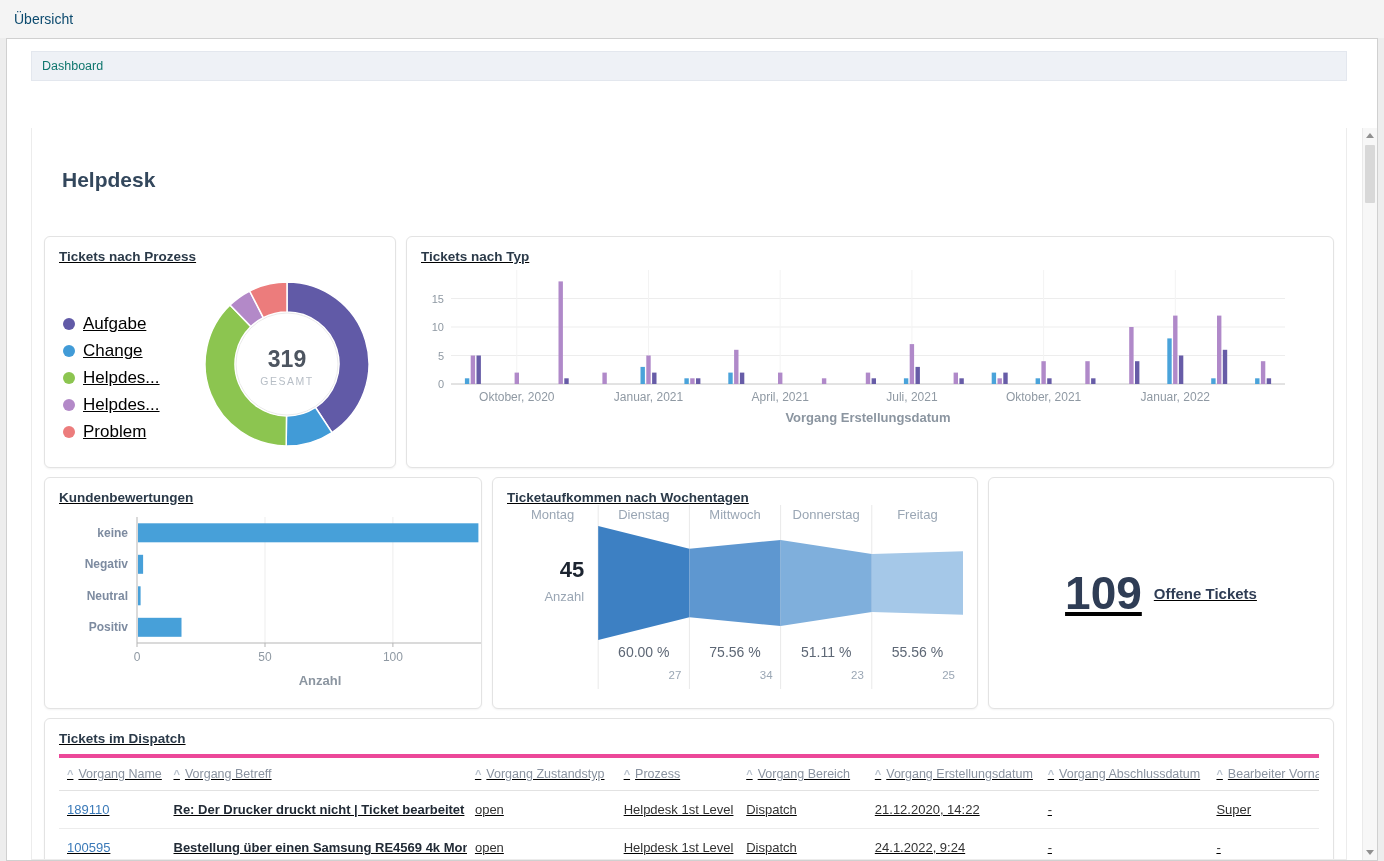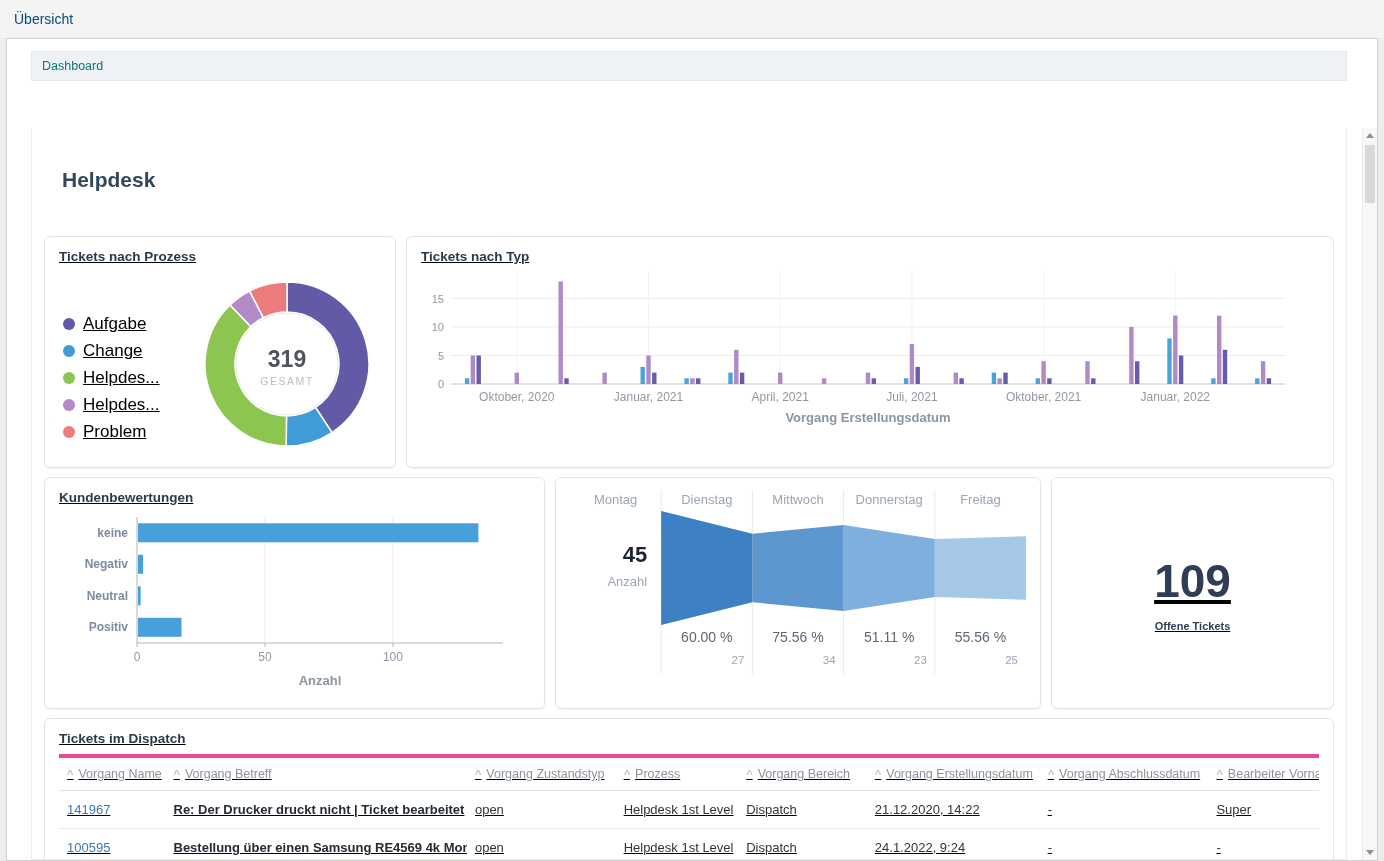--- a/index.html
+++ b/index.html
@@ -28,38 +28,38 @@
 
   .heading { font-size:21px; font-weight:bold; color:#33475c; margin:0 0 44px 18px; }
 
   .row { display:flex; gap:10px; margin-bottom:9px; }
   .card { background:#fff; border:1px solid #e3e3e3; border-radius:6px;
     box-shadow:0 1px 2px rgba(0,0,0,0.05); padding:12px 14px; overflow:hidden;text-decoration:underline; }
   .card-title { font-size:13.5px; font-weight:bold; color:#2b3a49; }
 
   .card-process { width:352px; height:232px; }
   .card-types { flex:1; height:232px; }
-  .card-ratings { width:501px; height:232px; }
+  .card-ratings { width:438px; height:232px; }
   .card-funnel { width:486px; height:232px; }
-  .card-kpi { flex:1; height:232px; display:flex; flex-direction:column;
+  .card-kpi { flex:1; height:232px; display:flex; flex-direction:row;
     align-items:center; justify-content:center; gap:12px; }
   .card-table { width:100%; height:240px; }
 
   .donut-wrap { display:flex; align-items:flex-start; }
   .legend-col { display:flex; flex-direction:column; gap:7px; padding-top:50px; padding-left:4px; }
   .legend-item { display:flex; align-items:center; font-size:17px; color:#000000; cursor:pointer; }
   .dot { width:12px; height:12px; border-radius:50%; margin-right:8px; flex:none; }
   .donut-mount { margin-left:auto; margin-right:8px; margin-top:14px; }
 
   .legend-row { display:flex; gap:26px; margin:8px 0 4px 2px; }
   .legend-row .legend-item { font-size:13px; font-weight:bold; color:#2e3d4f; }
   .legend-row .dot { width:11px; height:11px; }
 
   .kpi-value { font-size:46px; font-weight:bold; color:#2f3d55; }
-  .kpi-label { font-size:11px; font-weight:bold; color:#2f3d55; }
+  .kpi-label { font-size:15px; font-weight:bold; color:#2f3d55; }
 
   table { width:100%; border-collapse:collapse; table-layout:fixed; margin-top:8px; }
   th { font-size:12.5px; color:#8a93a0; font-weight:normal; text-align:left;
     padding:9px 10px 9px 8px; border-top:4px solid #ec4899; border-bottom:1px solid #e2e2e2;
     white-space:nowrap; overflow:hidden; cursor:pointer; }
   td { font-size:13px; color:#333; padding:11px 10px 11px 8px;
     border-bottom:1px solid #ececec; white-space:nowrap; overflow:hidden; }
   td.link { color:#3a79b8; cursor:pointer; }
   td.betreff { color:#222b36; font-weight:bold; }
   .sort-caret { color:#b9c2cd; font-size:11px; margin-right:5px; font-weight:bold; }
@@ -221,20 +221,21 @@
               <text x="69" y="63.3" text-anchor="end" font-size="12" font-weight="bold" fill="#7d8ba0">Negativ</text>
               <rect x="79" y="49.8" width="5.1" height="19" fill="#47a0d9"></rect>
               <text x="69" y="94.8" text-anchor="end" font-size="12" font-weight="bold" fill="#7d8ba0">Neutral</text>
               <rect x="79" y="81.3" width="2.6" height="19" fill="#47a0d9"></rect>
               <text x="69" y="126.3" text-anchor="end" font-size="12" font-weight="bold" fill="#7d8ba0">Positiv</text>
               <rect x="79" y="112.8" width="43.5" height="19" fill="#47a0d9"></rect>
               <text x="261" y="180" text-anchor="middle" font-size="13" font-weight="bold" fill="#8b95a0">Anzahl</text>
             </svg></div>
       </div>
       <div class="card card-funnel">
+        <div class="card-title">Ticketaufkommen nach Wochentagen</div>
         <div id="funnel-chart"><svg width="456" height="184" viewBox="0 0 456 184">
               <line x1="91.2" y1="0" x2="91.2" y2="184" stroke="#e9e9e9"></line>
               <line x1="182.4" y1="0" x2="182.4" y2="184" stroke="#e9e9e9"></line>
               <line x1="273.6" y1="0" x2="273.6" y2="184" stroke="#e9e9e9"></line>
               <line x1="364.8" y1="0" x2="364.8" y2="184" stroke="#e9e9e9"></line>
               <text x="45.6" y="14" text-anchor="middle" font-size="13" fill="#9aa6b4">Montag</text>
               <text x="136.8" y="14" text-anchor="middle" font-size="13" fill="#9aa6b4">Dienstag</text>
               <text x="228.0" y="14" text-anchor="middle" font-size="13" fill="#9aa6b4">Mittwoch</text>
               <text x="319.2" y="14" text-anchor="middle" font-size="13" fill="#9aa6b4">Donnerstag</text>
               <text x="410.4" y="14" text-anchor="middle" font-size="13" fill="#9aa6b4">Freitag</text>
@@ -281,21 +282,21 @@
                 <th><span class="sort-caret">^</span>Vorgang Zustandstyp</th>
                 <th><span class="sort-caret">^</span>Prozess</th>
                 <th><span class="sort-caret">^</span>Vorgang Bereich</th>
                 <th><span class="sort-caret">^</span>Vorgang Erstellungsdatum</th>
                 <th><span class="sort-caret">^</span>Vorgang Abschlussdatum</th>
                 <th><span class="sort-caret">^</span>Bearbeiter Vorna</th>
               </tr>
             </thead>
           <tbody id="tbody">
               <tr>
-                <td class="link">141967</td>
+                <td class="link">189110</td>
                 <td class="betreff">Re: Der Drucker druckt nicht | Ticket bearbeitet</td>
                 <td>open</td>
                 <td>Helpdesk 1st Level</td>
                 <td>Dispatch</td>
                 <td>21.12.2020, 14:22</td>
                 <td>-</td>
                 <td>Super</td>
               </tr>
               <tr>
                 <td class="link">100595</td>

